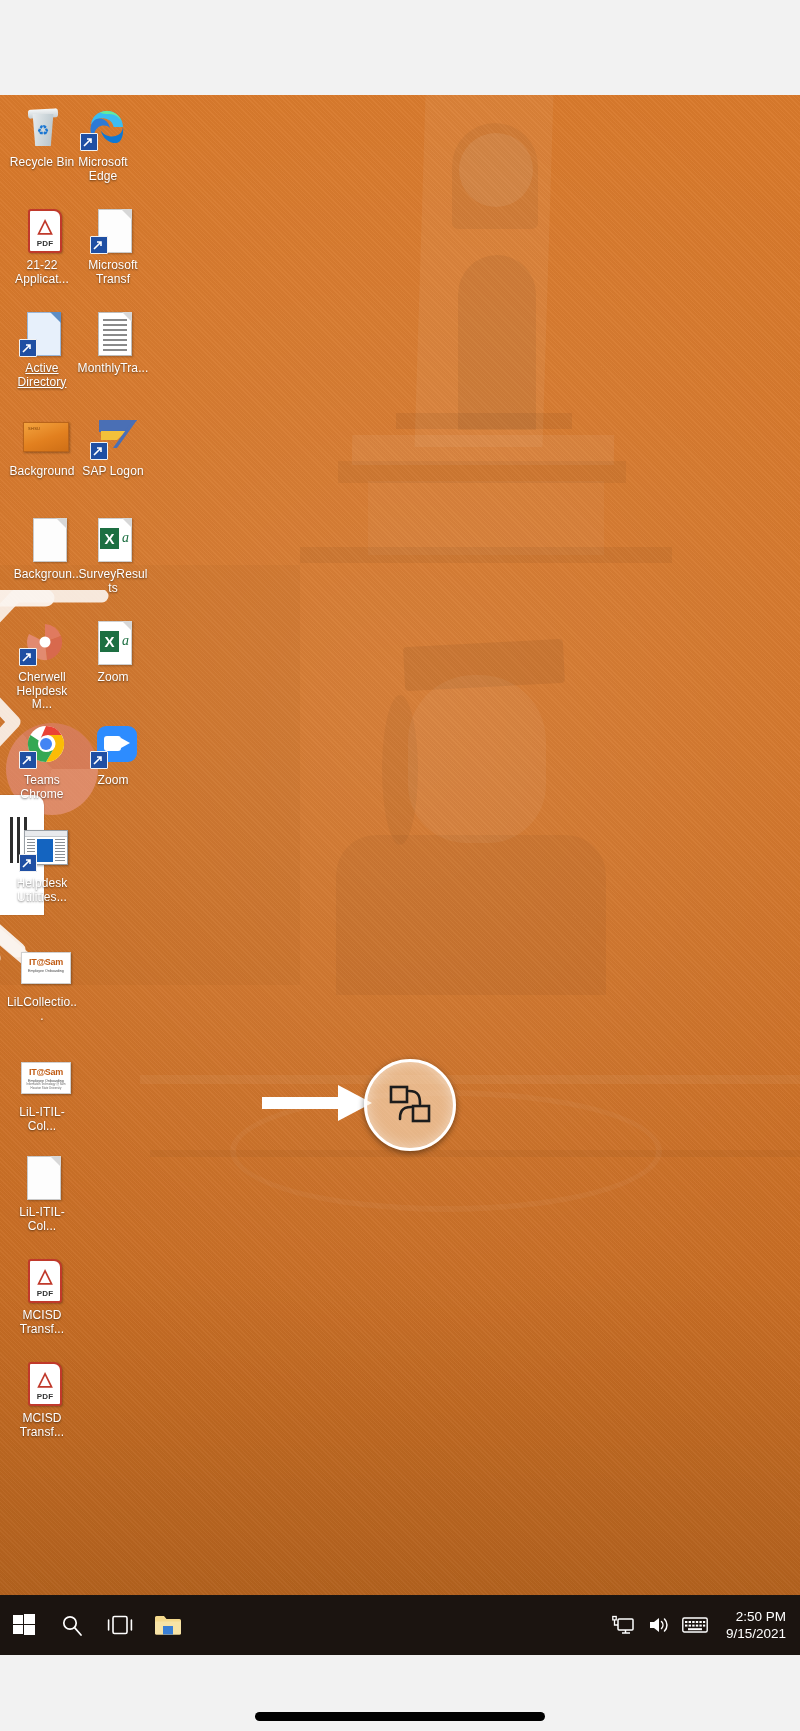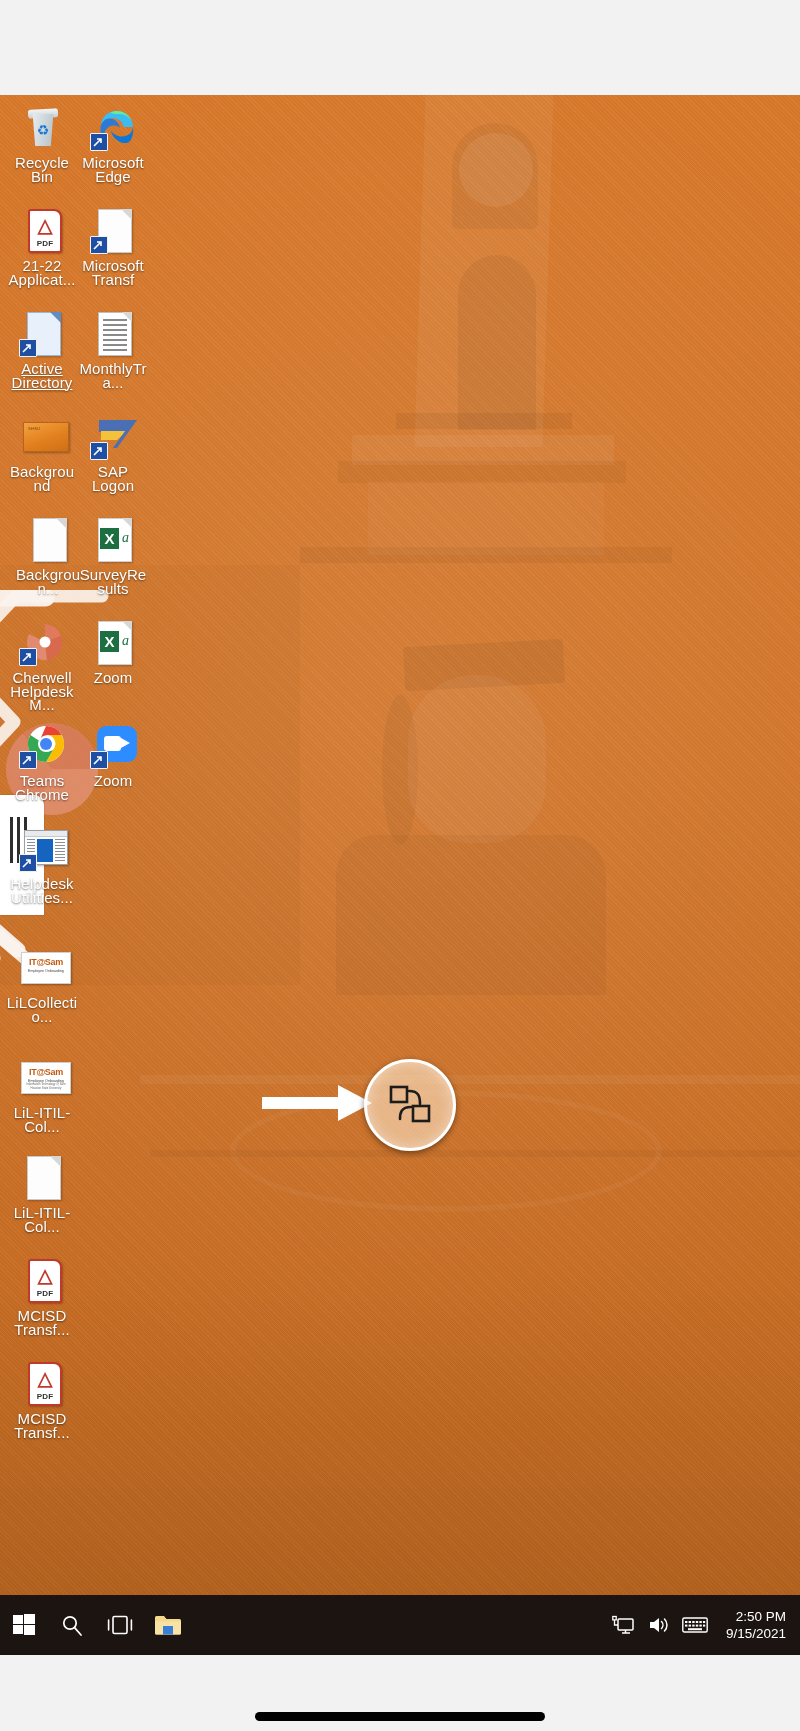--- a/index.html
+++ b/index.html
@@ -171,21 +171,21 @@
     width: 72px;
     text-align: center;
     color: #ffffff;
   }
   .dicon .glyph {
     width: 46px; height: 46px;
     margin: 0 auto 5px auto;
     position: relative;
   }
   .dicon .lbl {
-    font-size: 15px;
+    font-size: 12px;
     line-height: 13.5px;
     text-shadow: 0 1px 2px rgba(0,0,0,0.55);
     letter-spacing: .1px;
     word-break: break-word;
   }
   .sc-wrap { position: absolute; left: 0; bottom: 0; width: 18px; height: 18px; z-index: 4; }
   .sc-wrap .sq { position:absolute; left:0; bottom:0; width:16px;height:16px;background:#1f4fa3;border:1px solid #f2f2f2;border-radius:1px;}
   .sc-wrap .ar { position:absolute; left:3px; bottom:4px; width:10px; height:9px; }
 
   
@@ -436,21 +436,21 @@
         <div class="glyph">
           <div class="bin">
               <div class="lid"></div>
               <div class="body"></div>
               <div class="rec">♻</div>
             </div>
         </div>
         <div class="lbl">Recycle Bin</div>
       </div>
 
-      <div class="dicon" style="left:77px; top:10px;">
+      <div class="dicon" style="left:67px; top:10px;">
         <div class="glyph">
           <svg class="edge" viewBox="0 0 40 40">
             <path d="M36 21c0-9-7-16-16-16C11 5 4.5 11 4 19c3-5 8.5-7.5 14-6.5 5 1 8 4.5 8.6 8.5z" fill="#3dbcf0"></path>
             <path d="M36 21c-.6 6-5 9.5-11 9.5-5 0-9-2.5-11-6 1.4 7.6 8 13 15.6 12.6C34 36.6 37 29 36 21z" fill="#0f78d4"></path>
             <path d="M4 19c-1.6 6.6.4 13 5.6 16.6C6 31 6.6 25 11 21.6c3.6-2.8 9-2.6 12 .4-1-5.6-5-9.4-10.6-9.6C9 12.2 5.8 15 4 19z" fill="#2c7ad6"></path>
             <path d="M14 10.4c4.6-2.6 10.4-1.4 12.6 3-1.2-4-5-6.6-9.6-6.2-3.4.4-6.4 2.2-8 5 1.4-.8 3-1.4 5-1.8z" fill="#35c1f1"></path>
             <path d="M22 8c6 0 10.4 3 12.4 7.6C32.6 9.4 27 5 20 5c-2.6 0-5 .6-7 1.6C15 8 18.4 8 22 8z" fill="#66eb9d"></path>
           </svg>
           <span class="sc-wrap">
             <span class="sq"></span>

